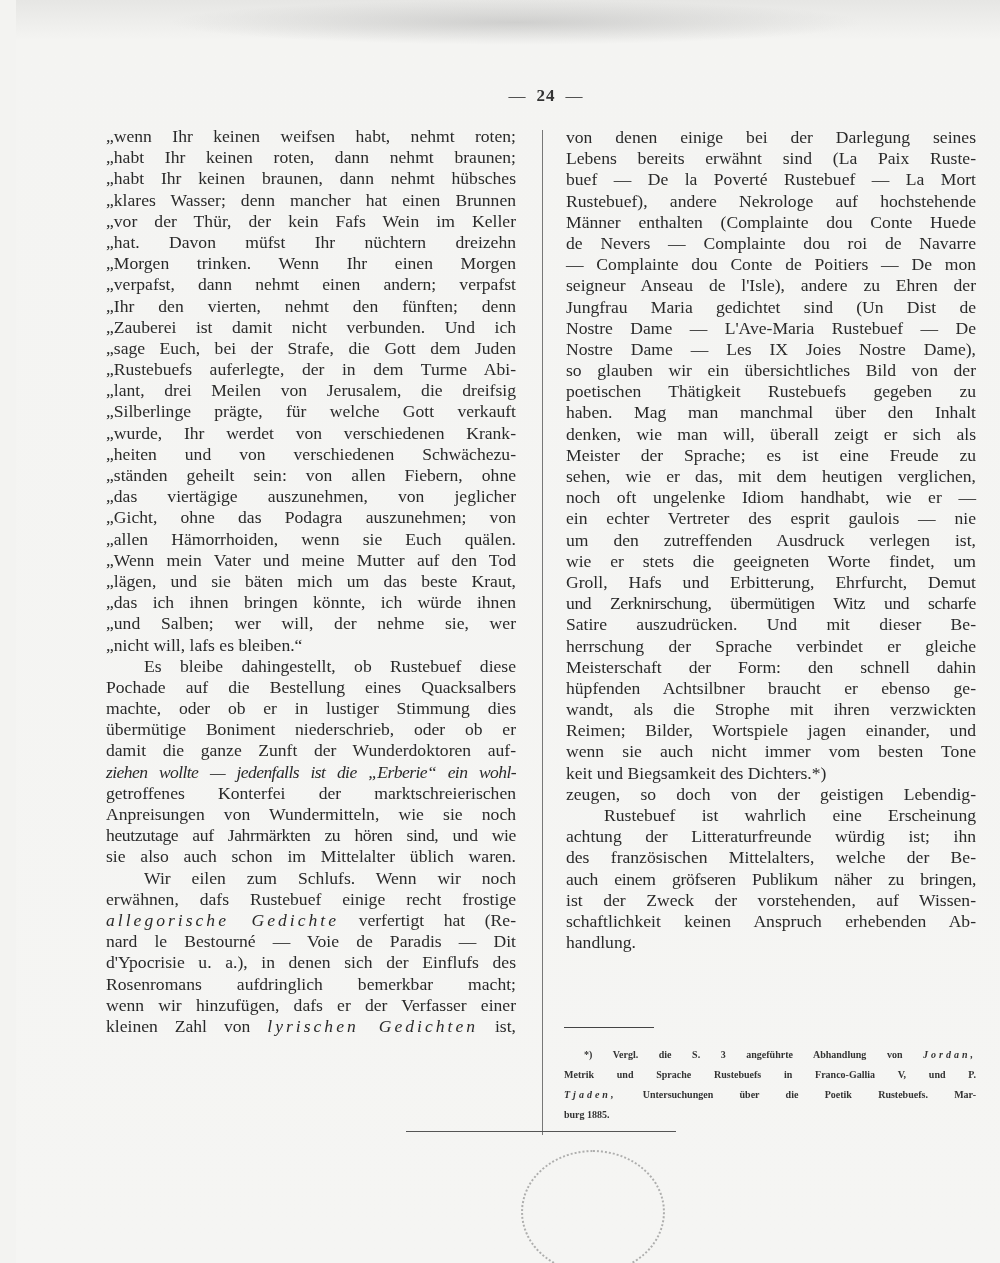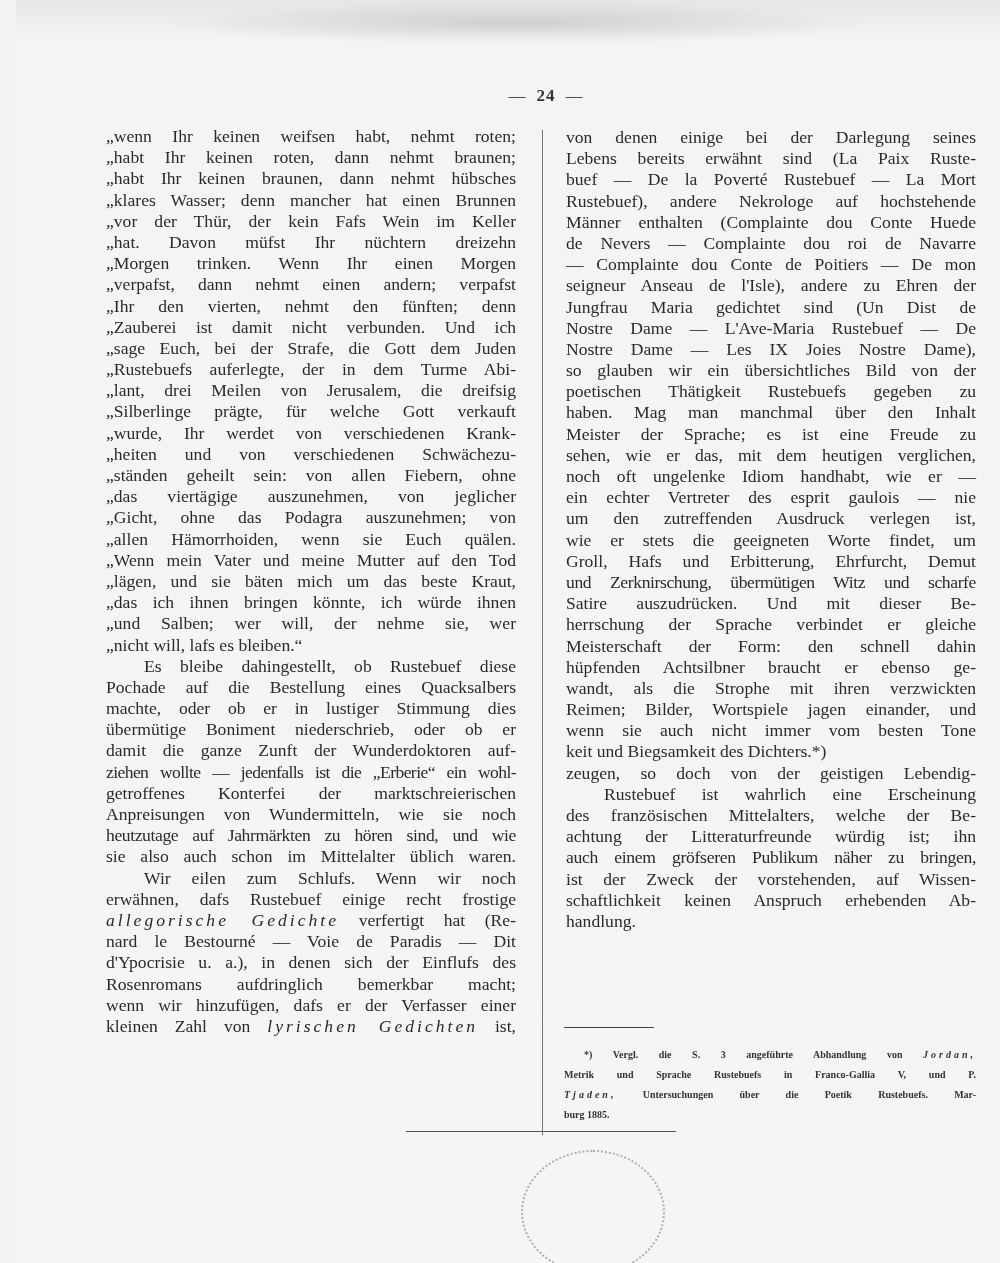--- a/index.html
+++ b/index.html
@@ -88,21 +88,21 @@
     <span class="line">„Wenn mein Vater und meine Mutter auf den Tod</span>
     <span class="line">„lägen, und sie bäten mich um das beste Kraut,</span>
     <span class="line">„das ich ihnen bringen könnte, ich würde ihnen</span>
     <span class="line">„und Salben; wer will, der nehme sie, wer</span>
     <span class="line last">„nicht will, lafs es bleiben.“</span>
     <span class="line indent">Es bleibe dahingestellt, ob Rustebuef diese</span>
     <span class="line">Pochade auf die Bestellung eines Quacksalbers</span>
     <span class="line">machte, oder ob er in lustiger Stimmung dies</span>
     <span class="line">übermütige Boniment niederschrieb, oder ob er</span>
     <span class="line">damit die ganze Zunft der Wunderdoktoren auf-</span>
-    <span class="line" style="letter-spacing:-0.6px;">ziehen wollte — jedenfalls ist die „Erberie“ ein wohl-</span>
+    <span class="line" style="letter-spacing:-0.6px;font-style:italic;">ziehen wollte — jedenfalls ist die „Erberie“ ein wohl-</span>
     <span class="line">getroffenes Konterfei der marktschreierischen</span>
     <span class="line">Anpreisungen von Wundermitteln, wie sie noch</span>
     <span class="line" style="letter-spacing:-0.4px;">heutzutage auf Jahrmärkten zu hören sind, und wie</span>
     <span class="line">sie also auch schon im Mittelalter üblich waren.</span>
     <span class="line indent">Wir eilen zum Schlufs. Wenn wir noch</span>
     <span class="line">erwähnen, dafs Rustebuef einige recht frostige</span>
     <span class="line"><span class="spaced">allegorische Gedichte</span> <span>verfertigt hat (Re-</span></span>
     <span class="line">nard le Bestourné — Voie de Paradis — Dit</span>
     <span class="line">d'Ypocrisie u. a.), in denen sich der Einflufs des</span>
     <span class="line">Rosenromans aufdringlich bemerkbar macht;</span>
@@ -120,40 +120,41 @@
     <span class="line">Männer enthalten (Complainte dou Conte Huede</span>
     <span class="line">de Nevers — Complainte dou roi de Navarre</span>
     <span class="line">— Complainte dou Conte de Poitiers — De mon</span>
     <span class="line">seigneur Anseau de l'Isle), andere zu Ehren der</span>
     <span class="line">Jungfrau Maria gedichtet sind (Un Dist de</span>
     <span class="line">Nostre Dame — L'Ave-Maria Rustebuef — De</span>
     <span class="line">Nostre Dame — Les IX Joies Nostre Dame),</span>
     <span class="line">so glauben wir ein übersichtliches Bild von der</span>
     <span class="line">poetischen Thätigkeit Rustebuefs gegeben zu</span>
     <span class="line">haben. Mag man manchmal über den Inhalt</span>
+    <span class="line">denken, wie man will, überall zeigt er sich als</span>
     <span class="line">Meister der Sprache; es ist eine Freude zu</span>
     <span class="line">sehen, wie er das, mit dem heutigen verglichen,</span>
     <span class="line">noch oft ungelenke Idiom handhabt, wie er —</span>
     <span class="line">ein echter Vertreter des esprit gaulois — nie</span>
     <span class="line">um den zutreffenden Ausdruck verlegen ist,</span>
     <span class="line">wie er stets die geeigneten Worte findet, um</span>
     <span class="line">Groll, Hafs und Erbitterung, Ehrfurcht, Demut</span>
     <span class="line" style="letter-spacing:-0.4px;">und Zerknirschung, übermütigen Witz und scharfe</span>
     <span class="line">Satire auszudrücken. Und mit dieser Be-</span>
     <span class="line">herrschung der Sprache verbindet er gleiche</span>
     <span class="line">Meisterschaft der Form: den schnell dahin</span>
     <span class="line">hüpfenden Achtsilbner braucht er ebenso ge-</span>
     <span class="line">wandt, als die Strophe mit ihren verzwickten</span>
     <span class="line">Reimen; Bilder, Wortspiele jagen einander, und</span>
     <span class="line">wenn sie auch nicht immer vom besten Tone</span>
     <span class="line last">keit und Biegsamkeit des Dichters.*)</span>
     <span class="line">zeugen, so doch von der geistigen Lebendig-</span>
     <span class="line indent">Rustebuef ist wahrlich eine Erscheinung</span>
+    <span class="line">achtung der Litteraturfreunde würdig ist; ihn</span>
     <span class="line">des französischen Mittelalters, welche der Be-</span>
-    <span class="line">achtung der Litteraturfreunde würdig ist; ihn</span>
     <span class="line" style="letter-spacing:-0.3px;">auch einem gröfseren Publikum näher zu bringen,</span>
     <span class="line">ist der Zweck der vorstehenden, auf Wissen-</span>
     <span class="line">schaftlichkeit keinen Anspruch erhebenden Ab-</span>
     <span class="line last">handlung.</span>
   </div>
 
   <div class="fn-rule"></div>
 
   <div class="footnote">
     <span class="line" style="padding-left:20px;"><span>*) Vergl. die S. 3 angeführte Abhandlung von</span> <span class="spaced">Jordan,</span></span>

